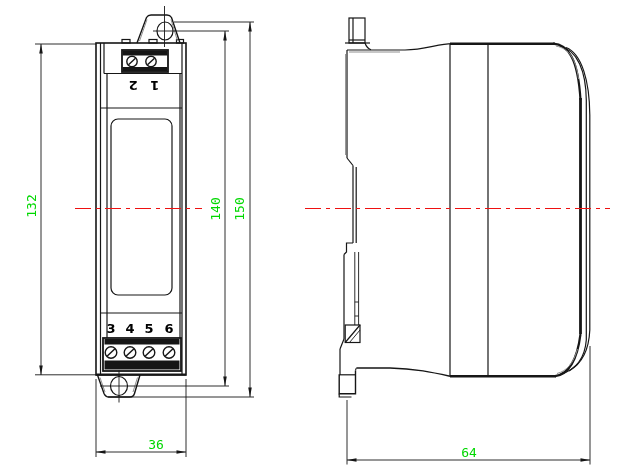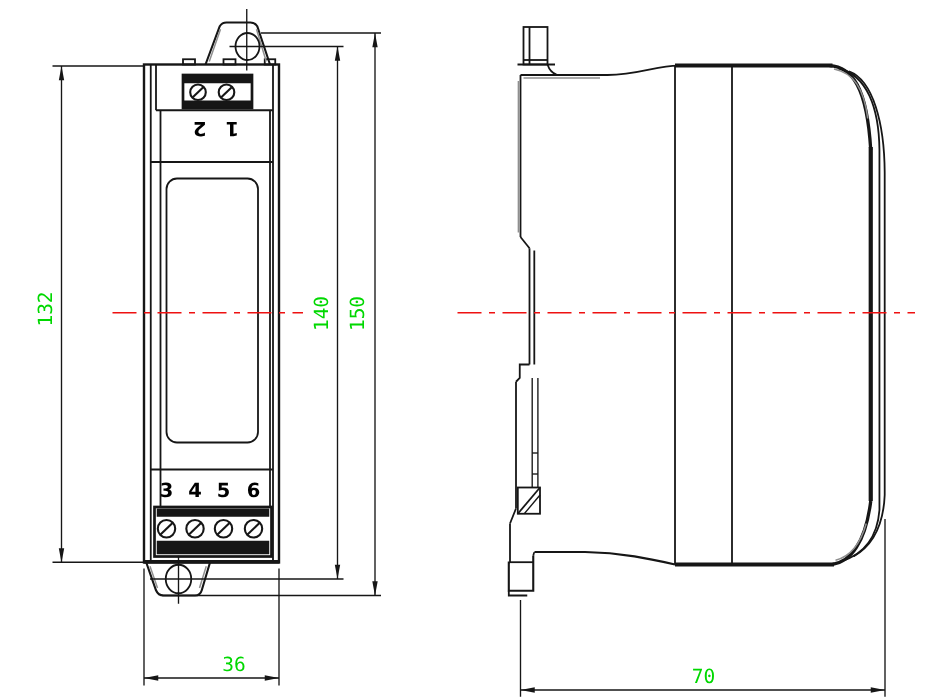--- a/index.html
+++ b/index.html
@@ -185,21 +185,21 @@
     <line x1="347" y1="460" x2="590" y2="460" class="thin"></line>
     <polygon points="347,460 356.5,458.2 356.5,461.8" class="arrow"></polygon>
     <polygon points="590,460 580.5,458.2 580.5,461.8" class="arrow"></polygon>
   </g>
 </svg>
 
 <div class="dim-label vert" style="left:31px;top:206px">132</div>
 <div class="dim-label vert" style="left:215px;top:209px">140</div>
 <div class="dim-label vert" style="left:239px;top:209px">150</div>
 <div class="dim-label" style="left:156px;top:444px">36</div>
-<div class="dim-label" style="left:469px;top:452px">70</div>
+<div class="dim-label" style="left:469px;top:452px">64</div>
 
 <div class="term-num term-top" style="left:142px;top:84.5px">1 2</div>
 <div class="term-num" style="left:111px;top:328px">3</div>
 <div class="term-num" style="left:130px;top:328px">4</div>
 <div class="term-num" style="left:149px;top:328px">5</div>
 <div class="term-num" style="left:169px;top:328px">6</div>
 
 </div>
 
 </body></html>

